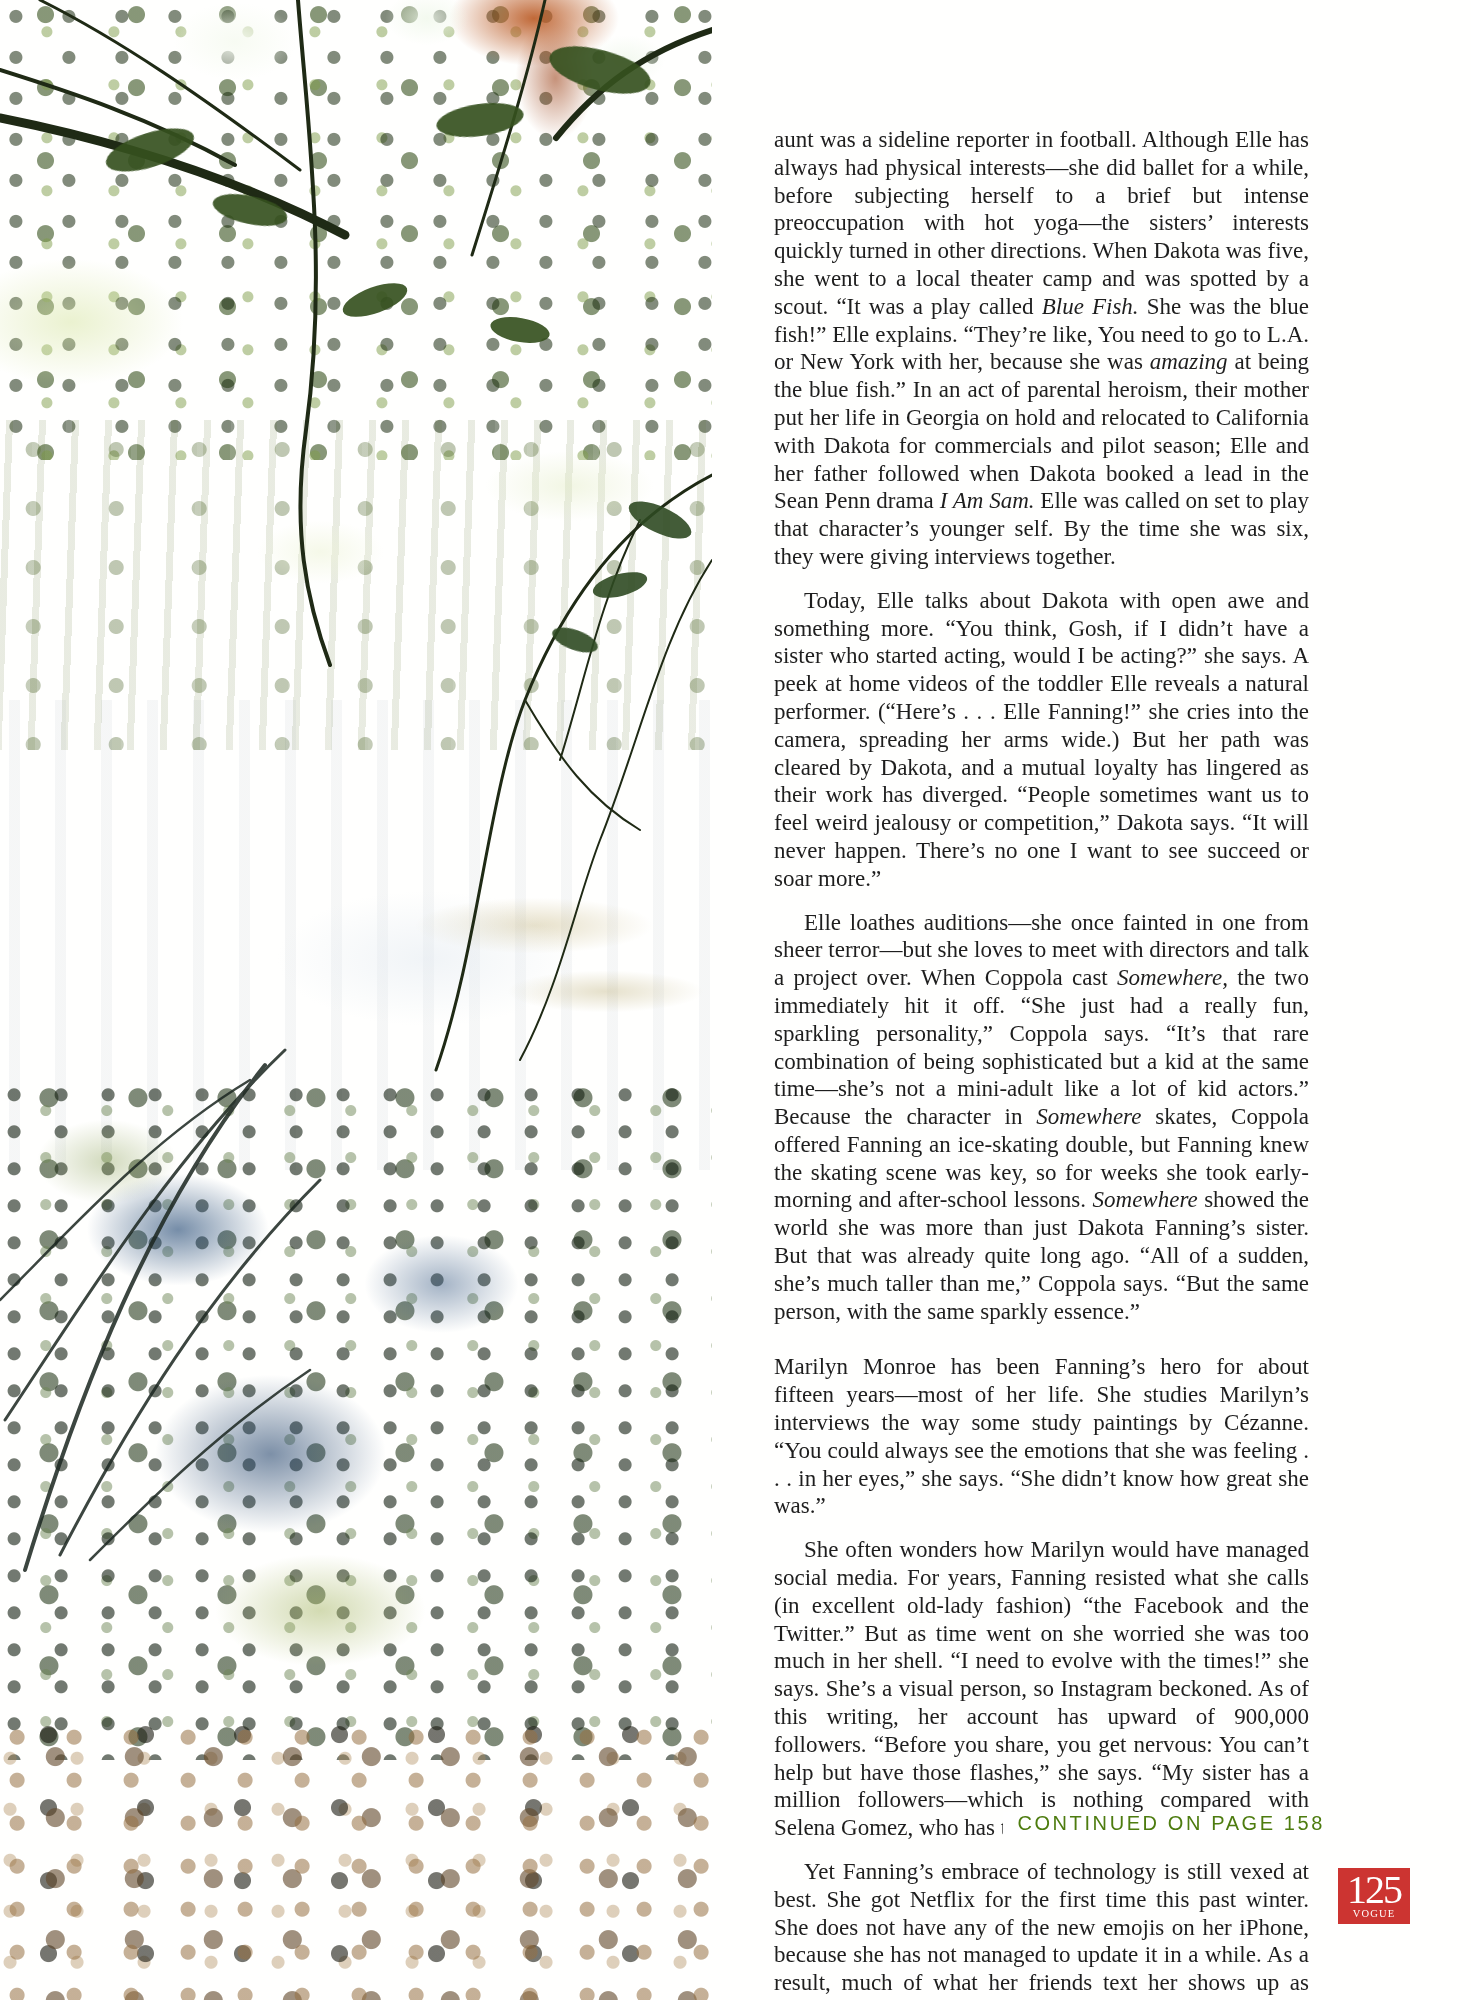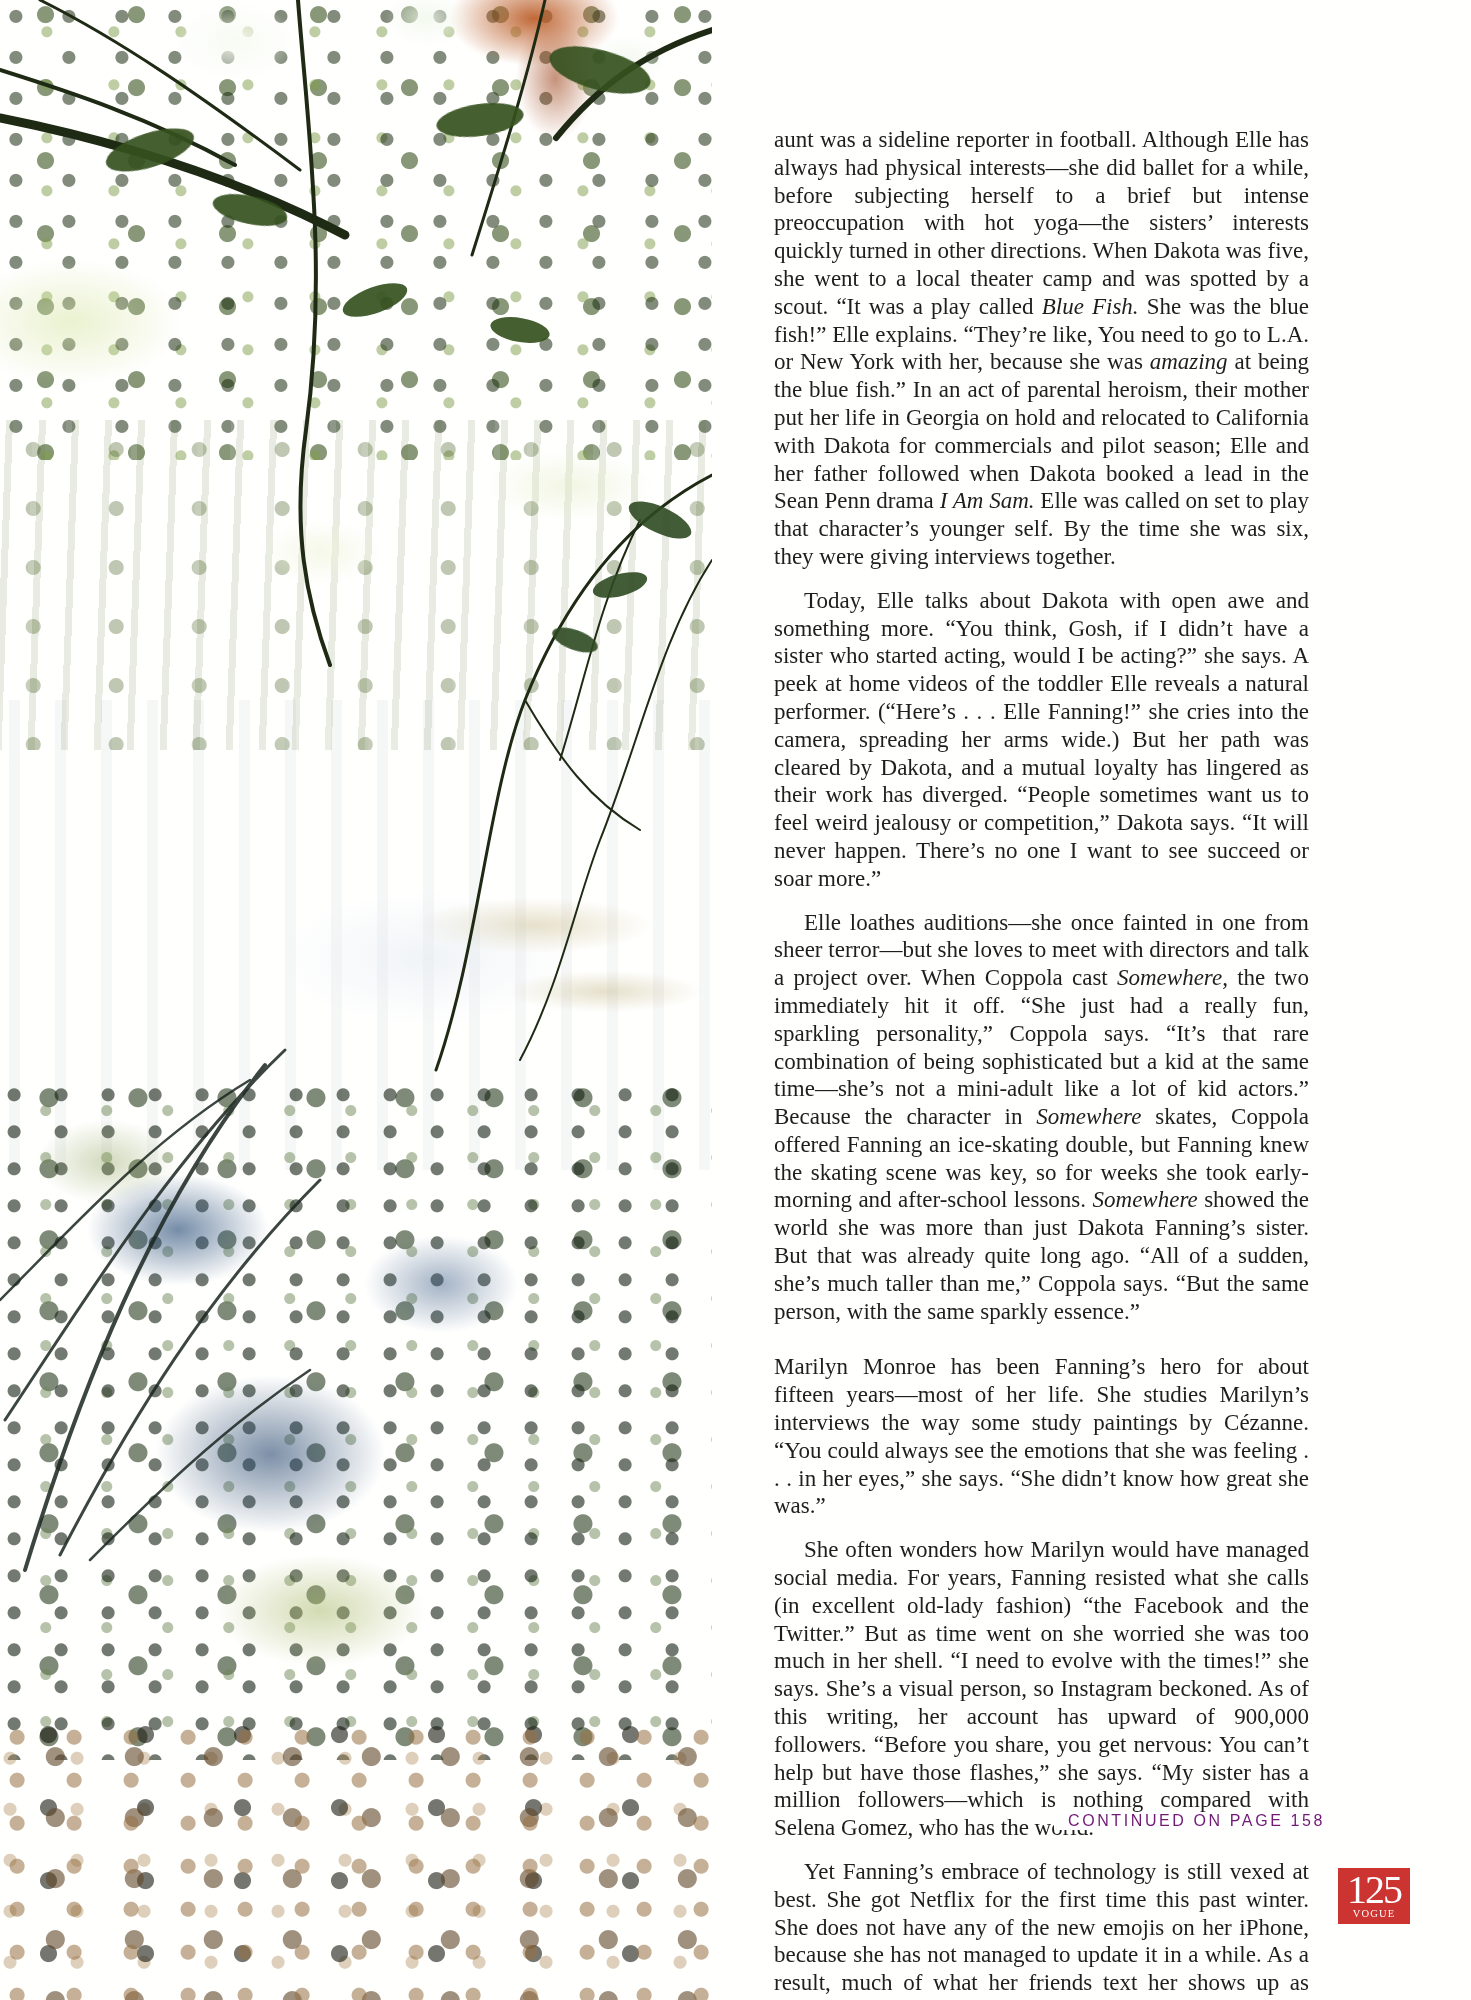--- a/index.html
+++ b/index.html
@@ -62,22 +62,22 @@
 
   
   #article{position:absolute;left:758px;top:110px;width:567px;height:1734px;
     font-size:23px;line-height:27.8px;color:#1e1e1e;text-align:justify;
     hyphens:auto;-webkit-hyphens:auto;}
   #article p{margin:16px;padding:0;}
   #article p.indent{text-indent:30px;}
   #article p.section-break{margin-top:28px;}
 
   .continued{position:absolute;right:146px;top:1812px;
-    font-family:"Liberation Sans",sans-serif;font-size:16px;letter-spacing:2.6px;
-    color:#701a75;background:#ffffff;padding-left:14px;white-space:nowrap;}
+    font-family:"Liberation Sans",sans-serif;font-size:20px;letter-spacing:2.6px;
+    color:#4d7c0f;background:#ffffff;padding-left:14px;white-space:nowrap;}
 
   
   #logo{position:absolute;left:1338px;top:1868px;width:72px;height:56px;
     color:#ffffff;text-align:center;overflow:hidden;}
   #logo .num{font-family:"Liberation Serif",serif;font-size:40px;line-height:40px;
     letter-spacing:-2px;display:block;margin-top:2px;}
   #logo .word{font-family:Liberation Serif, serif;font-size:10.5px;line-height:10px;
     letter-spacing:1.2px;display:block;margin-top:-1px;}
 </style>
 </head>

